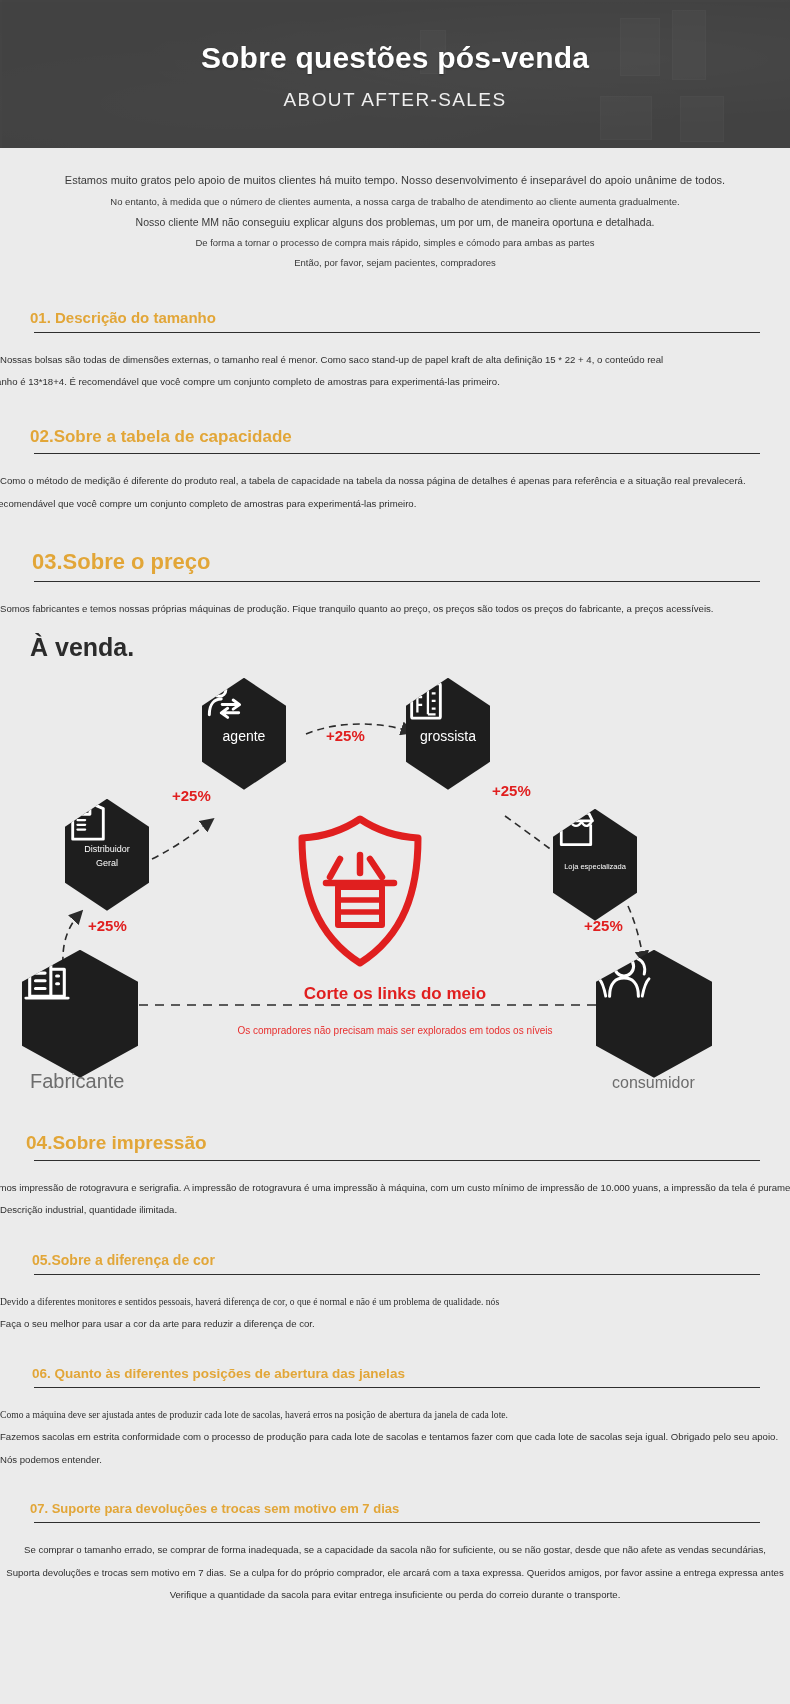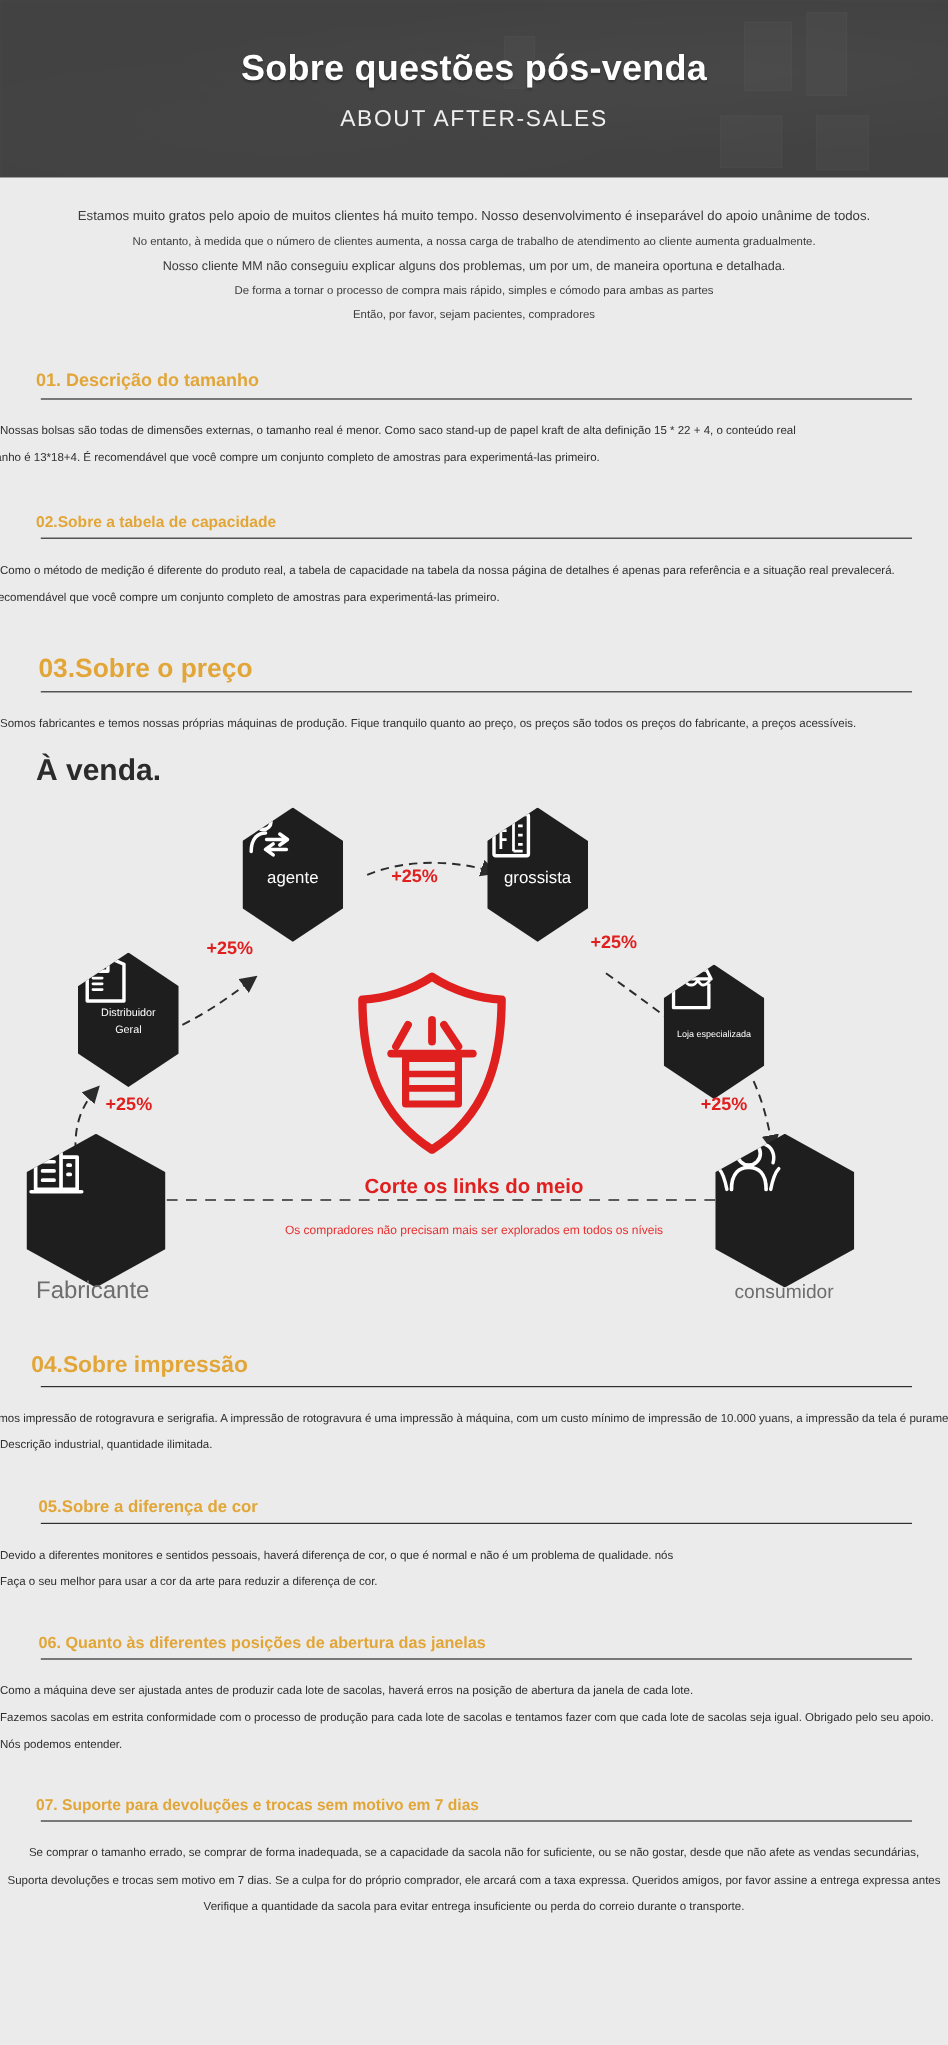--- a/index.html
+++ b/index.html
@@ -76,21 +76,21 @@
   .intro p.l5 { font-size: 9.5px; }
 
   
   .section { padding: 0 0 4px; }
   .sec-head {
     color: #e2a638;
     font-weight: 700;
     padding: 0 0 6px 30px;
   }
   .sec-head.s1 { font-size: 15px; margin-top: 28px; }
-  .sec-head.s2 { font-size: 13px; margin-top: 30px; }
+  .sec-head.s2 { font-size: 17px; margin-top: 30px; }
   .sec-head.s3 { font-size: 22px; margin-top: 30px; padding-left: 32px; }
   .sec-head.s4 { font-size: 19px; margin-top: 26px; padding-left: 26px; }
   .sec-head.s5 { font-size: 14px; margin-top: 26px; padding-left: 32px; }
   .sec-head.s6 { font-size: 13.5px; margin-top: 26px; padding-left: 32px; }
   .sec-head.s7 { font-size: 13px; margin-top: 26px; }
 
   .rule {
     height: 1px;
     background: #2e2e2e;
     margin: 0 30px 0 34px;
@@ -101,21 +101,21 @@
     color: #2f2f2f;
     line-height: 1.3;
     padding: 5px 0;
     white-space: nowrap;
   }
   .p-c { text-align: center; }
   .p-l14 { padding-left: 14px; }
   .p-l30 { padding-left: 30px; }
   .p-l36 { padding-left: 36px; }
   .p-l60 { padding-left: 60px; }
-  .p-big { font-size: 11px; }
+  .p-big { font-size: 11px; font-family: Liberation Serif, serif; }
   .p-mid { font-size: 10.3px; }
   .neg { margin-left: -14px; }
   .neg2 { margin-left: -30px; }
 
   .venda {
     font-size: 25px;
     font-weight: 700;
     color: #2b2b2b;
     padding: 12px 0 0 30px;
   }

